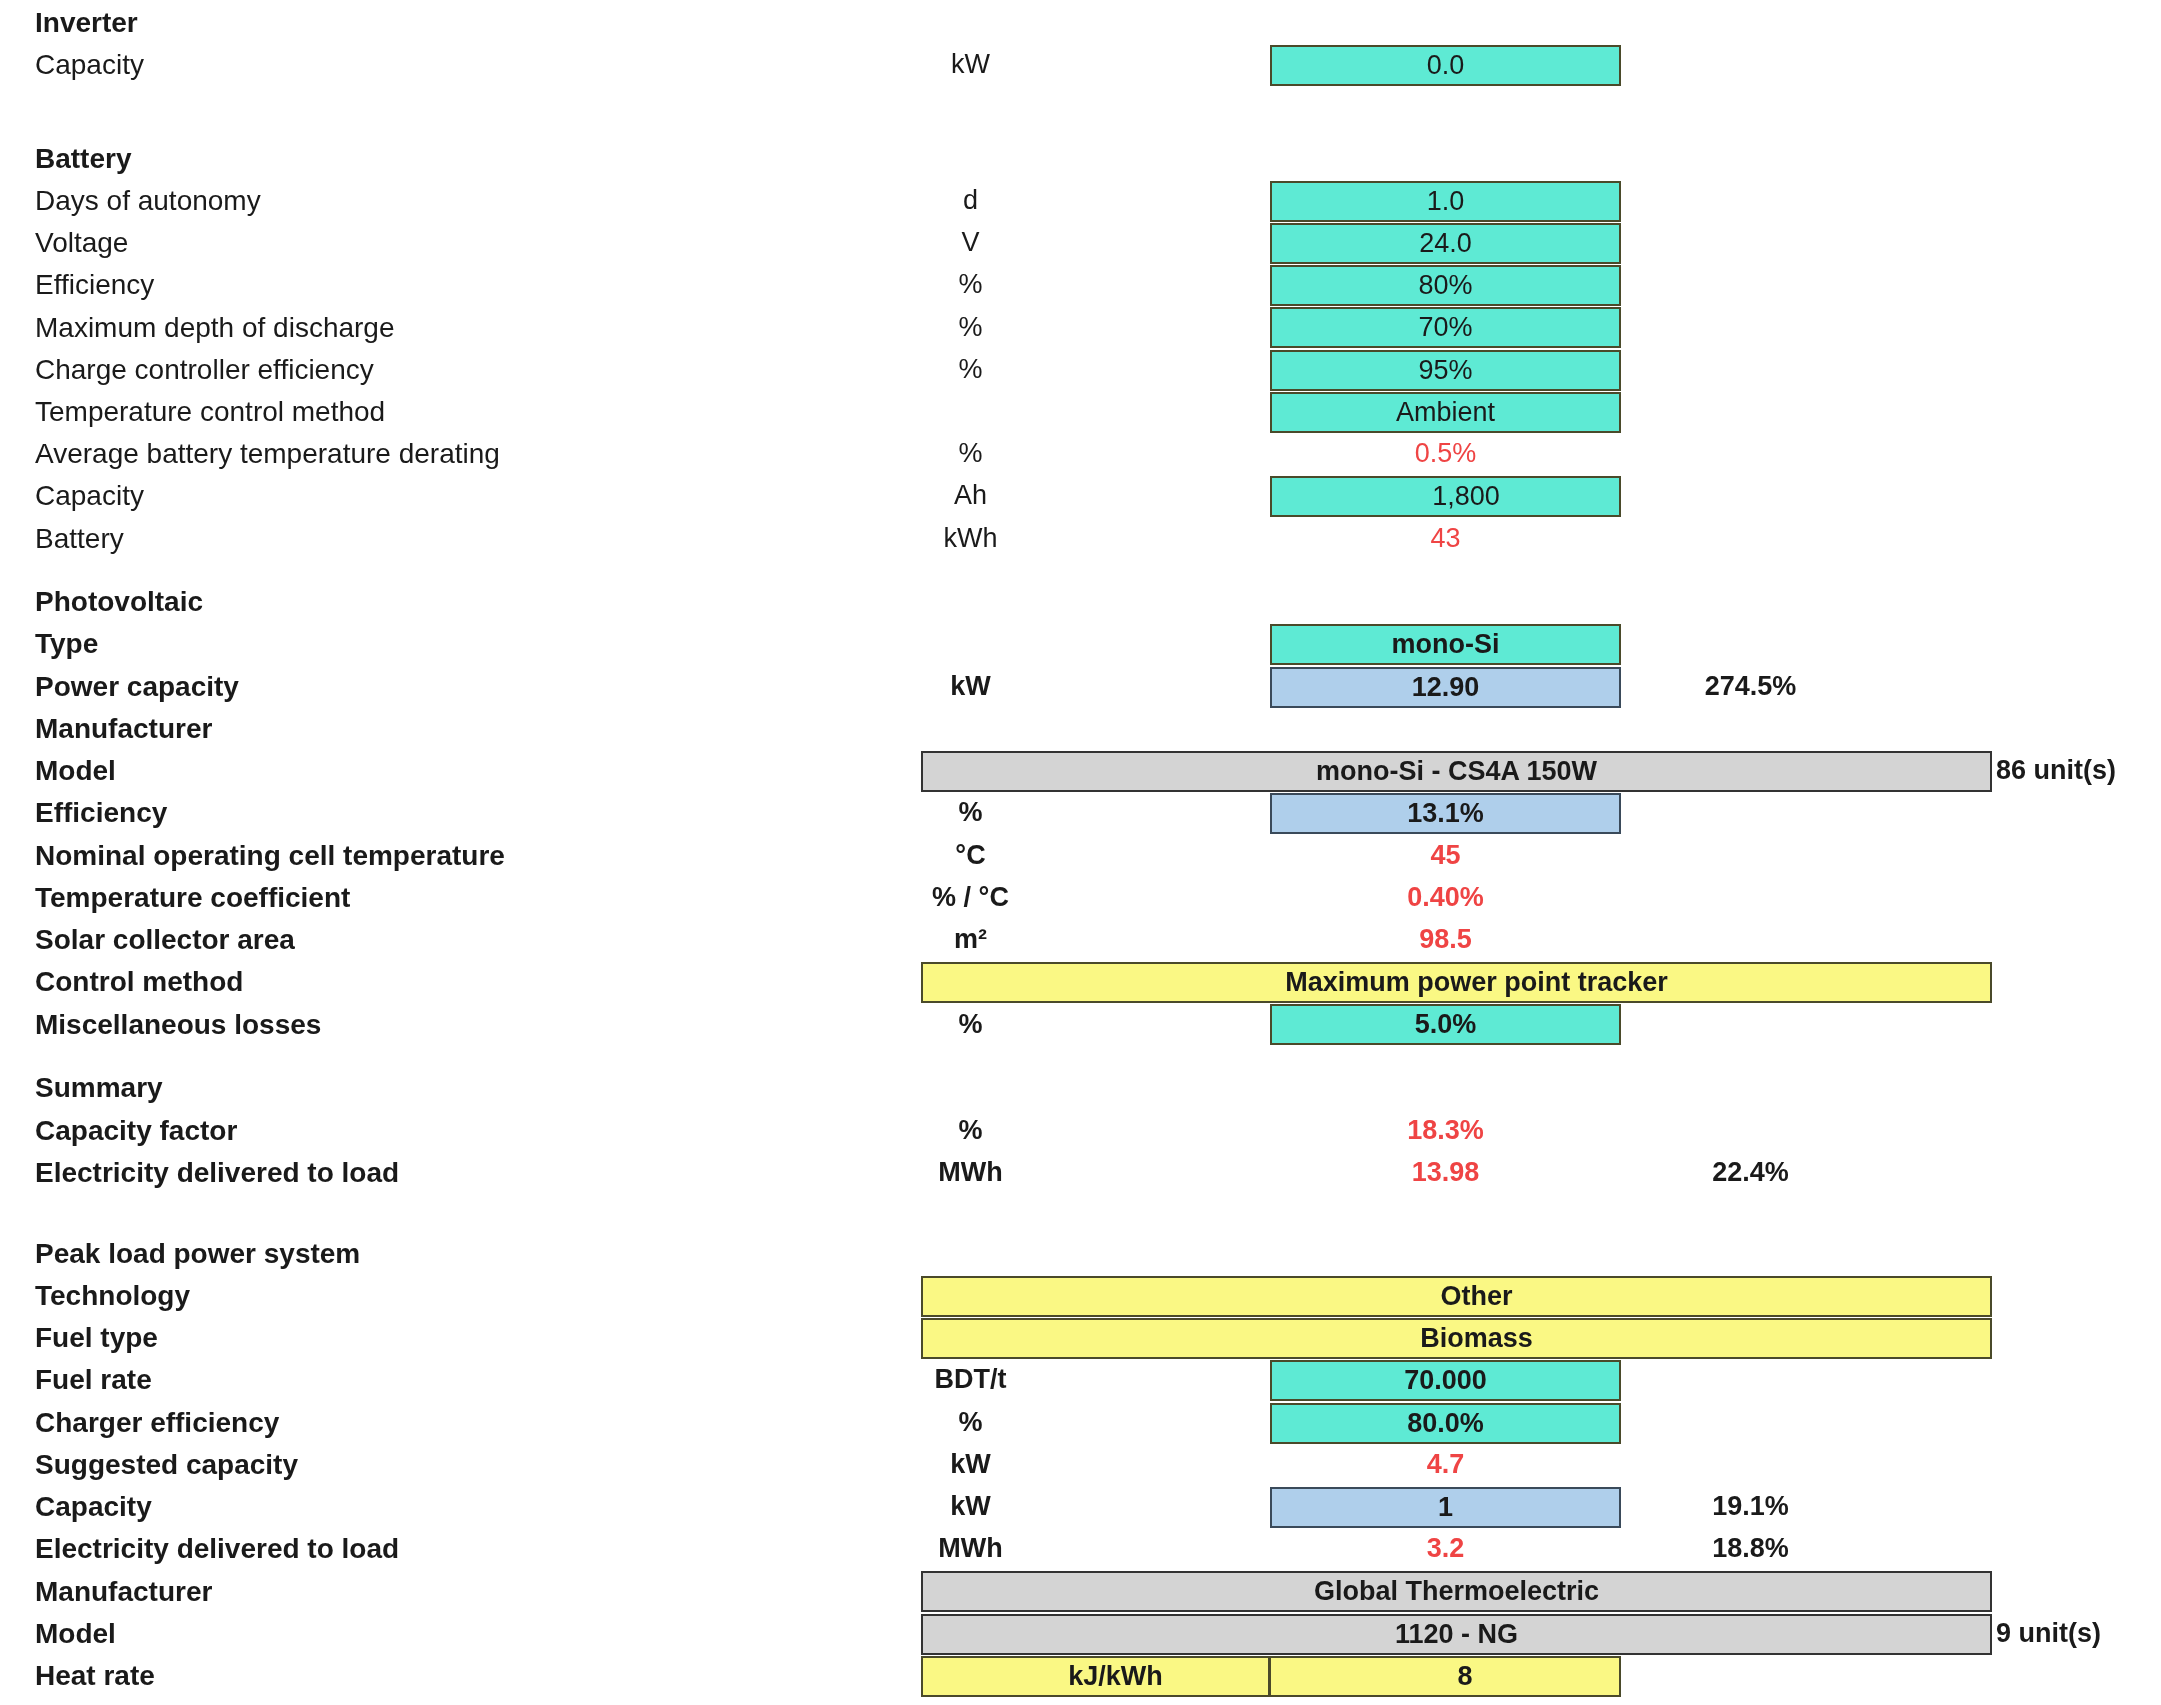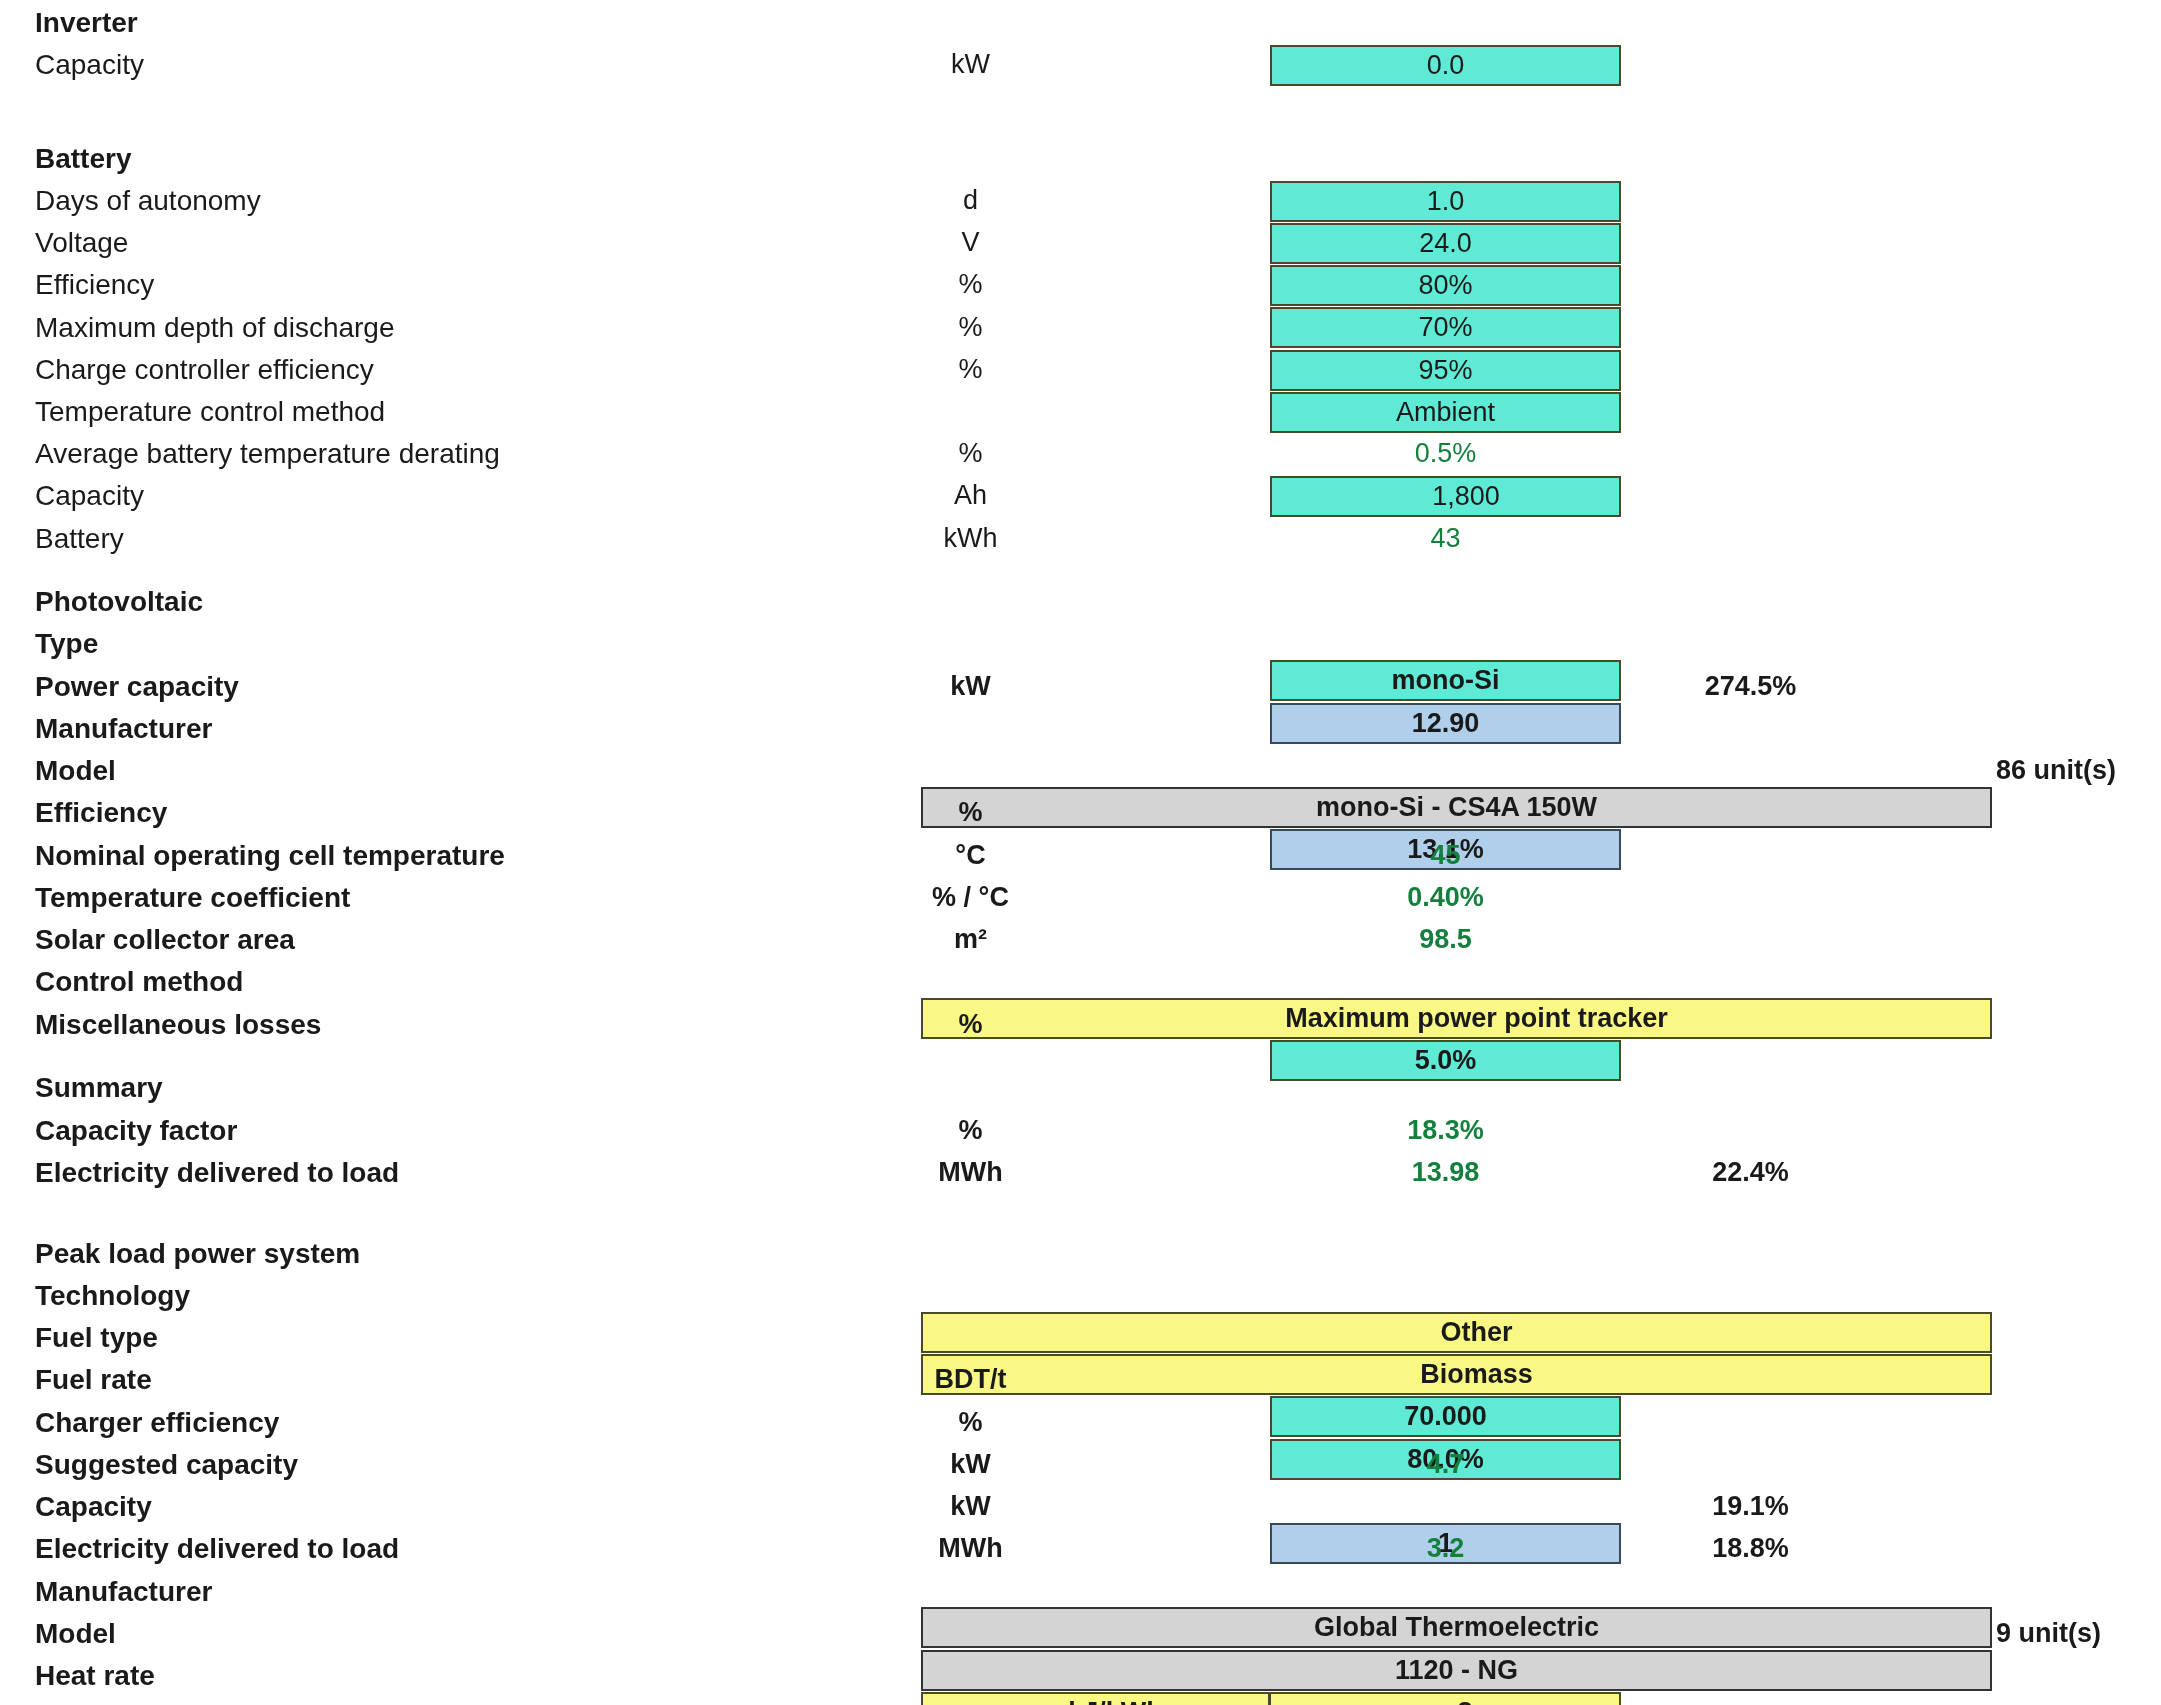--- a/index.html
+++ b/index.html
@@ -40,21 +40,21 @@
     color: #1a1a1a;
   }
   .unit.bold { font-weight: bold; }
 
   .plain {
     position: absolute;
     font-size: 27px;
     line-height: 27px;
     text-align: center;
     white-space: nowrap;
-    color: #15803d;
+    color: #ef4444;
   }
   .plain.bold { font-weight: bold; }
 
   .pct {
     position: absolute;
     font-size: 27px;
     line-height: 27px;
     text-align: center;
     white-space: nowrap;
     color: #1a1a1a;
@@ -76,21 +76,21 @@
     box-sizing: border-box;
     border: 2.4px solid #333333;
     display: flex;
     align-items: center;
     justify-content: center;
     font-size: 27px;
     line-height: 27px;
     white-space: nowrap;
     color: #1a1a1a;
   }
-  .cell.bold { font-weight: bold; margin-top: 36px; }
+  .cell.bold { font-weight: bold; }
   .cell.yellow { background: #5eead4; border-color: #4a4a2a; }
   .cell.yellow-strong { background: #FAF884; border-color: #4a4a2a; padding-left: 40px; }
   .cell.blue { background: #AFCFEB; border-color: #3a4a5a; }
   .cell.grey { background: #D4D4D4; border-color: #333333; }
 </style>
 </head>
 <body>
 
 <div id="sheet">
     <div class="lbl section" style="left: 35px; top: 8.5px;">Inverter</div>

